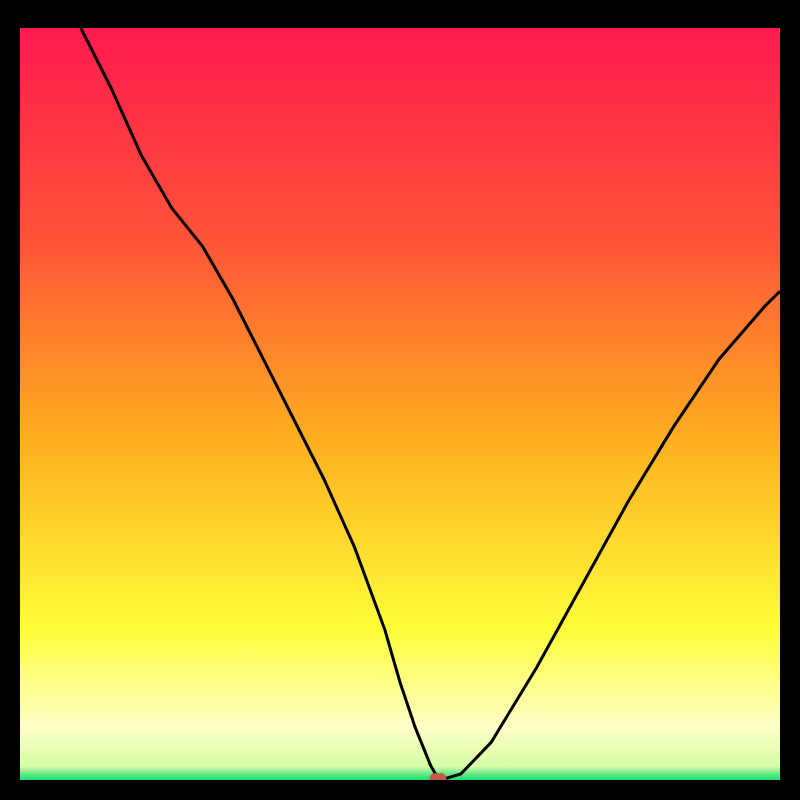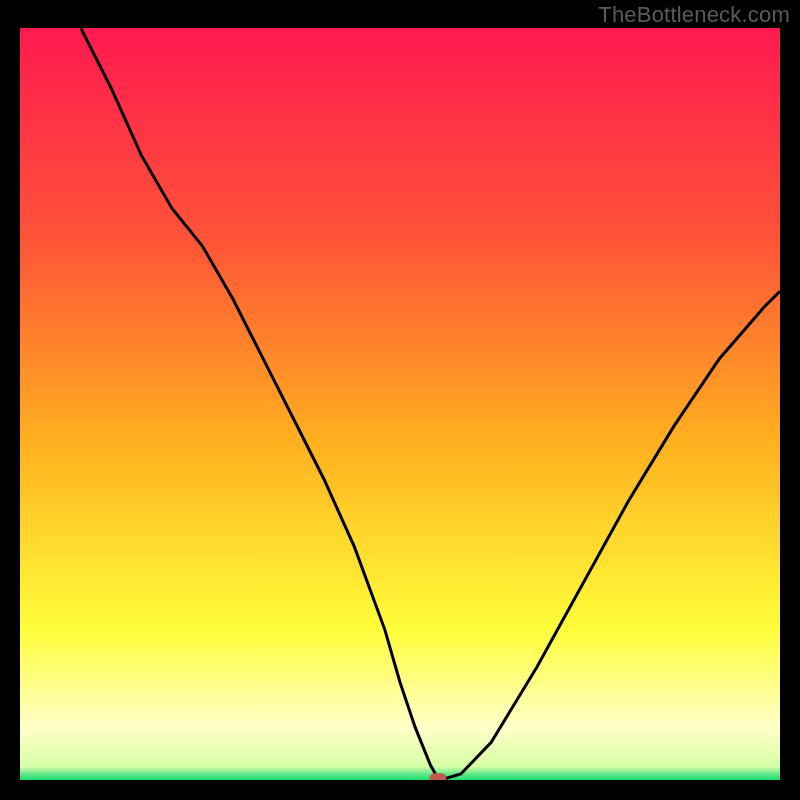--- a/index.html
+++ b/index.html
@@ -33,21 +33,20 @@
     height: 752px;
   }
   svg {
     display: block;
   }
 </style>
 </head>
 <body>
 <div class="outer">
 
-  <div class="watermark">TheBottleneck.com</div>
 
   <div class="plot-wrap">
     <svg id="chart-svg" viewBox="0 0 760 752" width="760" height="752">
       <defs>
         <linearGradient id="bg-grad" x1="0" y1="0" x2="0" y2="1">
           <stop id="g0" offset="0" stop-color="#ff1a4f"></stop>
           <stop id="g1" offset="0.28" stop-color="#ff5338"></stop>
           <stop id="g2" offset="0.55" stop-color="#ffb01f"></stop>
           <stop id="g3" offset="0.8" stop-color="#fffe3a"></stop>
           <stop id="g4" offset="0.93" stop-color="#ffffc8"></stop>

